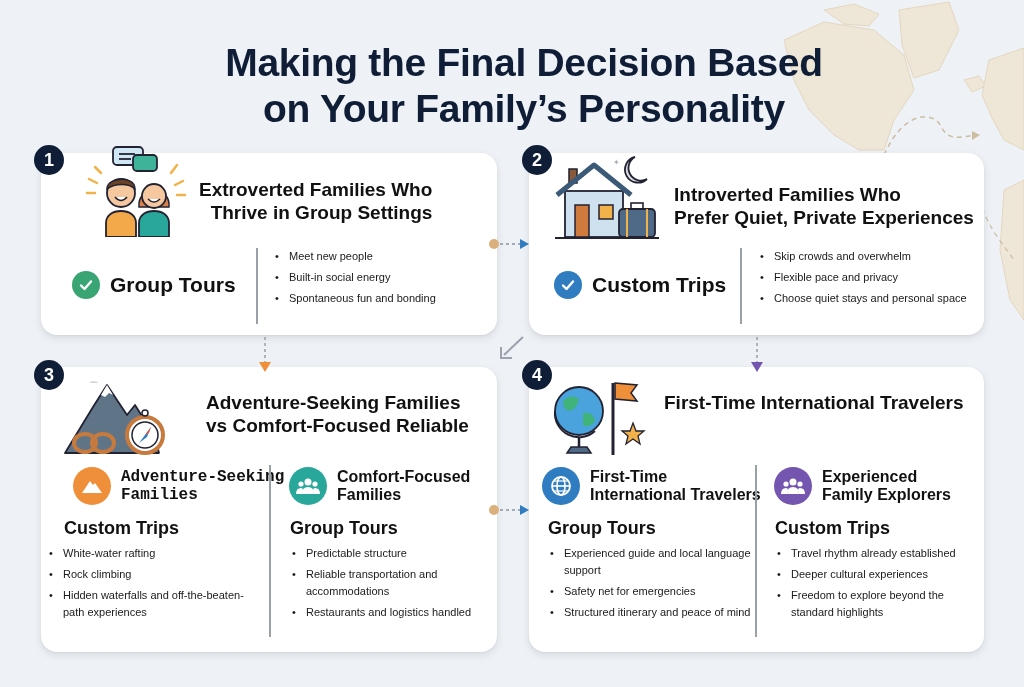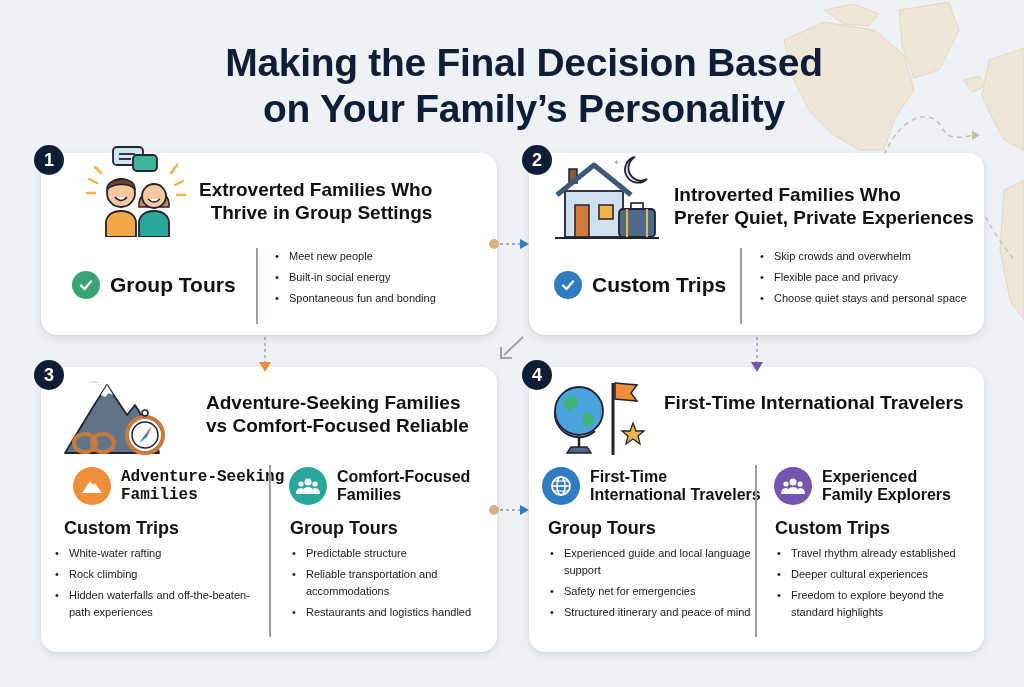--- a/index.html
+++ b/index.html
@@ -174,21 +174,21 @@
       <svg width="22" height="18" viewBox="0 0 22 18">
           <path d="M1,16 L9,4 L12,8 L14,6 L21,16 Z" fill="#fff"></path>
         </svg>
     </span>
     <div class="sub-title">
       <div>Adventure-Seeking</div>
       <div>Families</div>
     </div>
   </div>
   <div class="rec" style="left:23px;top:151px;">Custom Trips</div>
-  <ul class="bullets" style="left:12px;top:178px;width:200px;">
+  <ul class="bullets" style="left:6px;top:178px;width:200px;">
     <li>White-water rafting</li>
     <li>Rock climbing</li>
     <li>Hidden waterfalls and off-the-beaten-path experiences</li>
   </ul>
   <div class="vline" style="left:228px;top:98px;height:172px;"></div>
 
   <div class="sub-head" style="left:248px;top:100px;">
     <span class="sub-icon" style="background:#2aa79b;">
       <svg width="24" height="18" viewBox="0 0 24 18">
           <circle cx="12" cy="5" r="3.5" fill="#fff"></circle>

